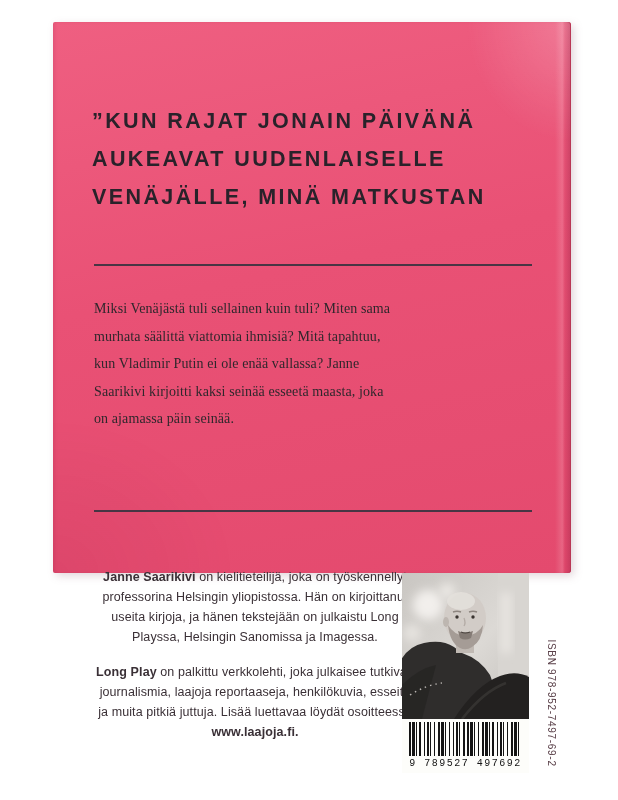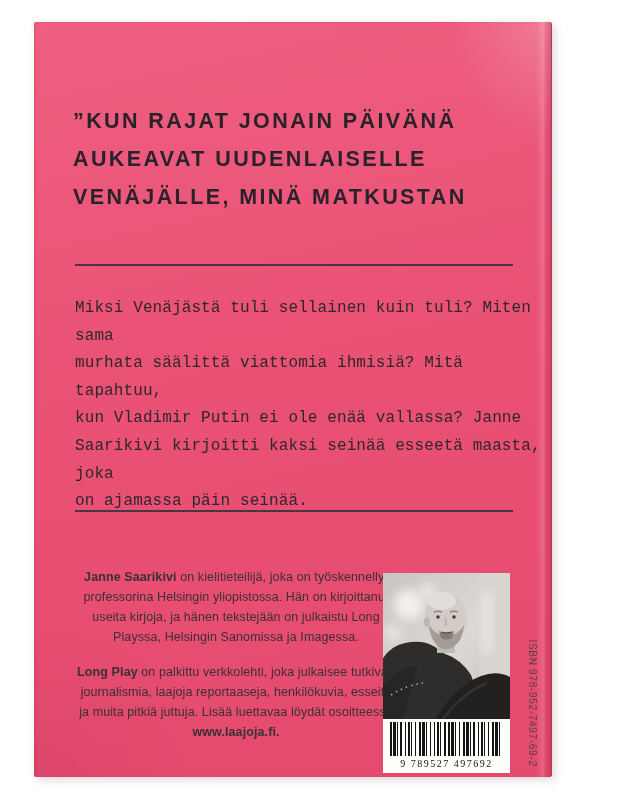--- a/index.html
+++ b/index.html
@@ -10,21 +10,21 @@
   }
   *{margin:0;padding:0;box-sizing:border-box;}
   html,body{width:618px;height:800px;}
   body{
     background:var(--paper);
     font-family:"Liberation Sans",sans-serif;
     position:relative;overflow:hidden;
   }
   .page{position:absolute;inset:0;background:var(--paper);}
   .book{
-    position:absolute;left:34px;top:22px;width:518px;height:755px;
+    position:absolute;left:53px;top:22px;width:518px;height:551px;
     background:linear-gradient(168deg,var(--pink-top) 0%,var(--pink) 45%,var(--pink-bottom) 100%);
     border-radius:2px 3px 3px 2px;
     box-shadow:3px 3px 9px rgba(150,110,125,.28), inset 2px 0 3px rgba(120,10,45,.10);
   }
   .book::before{ 
     content:"";position:absolute;inset:0;pointer-events:none;border-radius:inherit;
     background:
       radial-gradient(140px 160px at 100% 0%, rgba(255,255,255,.20), rgba(255,255,255,0) 75%),
       radial-gradient(260px 220px at 0% 100%, rgba(110,0,40,.07), rgba(110,0,40,0) 70%);
   }
@@ -40,22 +40,22 @@
     font-weight:bold;font-size:21.5px;line-height:38px;letter-spacing:2.4px;
     font-family:"Liberation Sans",sans-serif;
   }
   
   .rule{position:absolute;left:41px;width:438px;height:2px;background:#3a3340;opacity:.92;}
   .rule-top{top:242px;}
   .rule-bottom{top:488px;}
   
   .body-text{position:absolute;left:41px;top:273px;width:470px;color:var(--body-ink);}
   .bline{
-    font-family:Liberation Mono, monospace;
-    font-size:16px;line-height:27.6px;letter-spacing:.1px;
+    font-family:Liberation Serif, serif;
+    font-size:14px;line-height:27.6px;letter-spacing:.1px;
   }
   
   .bio{position:absolute;left:41px;top:545px;width:322px;color:var(--bio-ink);}
   .bio p{font-size:12.5px;line-height:20px;letter-spacing:.1px;text-align:center;}
   .bio p + p{margin-top:15px;}
   .bio b{font-weight:bold;}
   
   .photo{
     position:absolute;left:349px;top:551px;width:127px;height:146px;
     overflow:hidden;background:#cfccc8;
@@ -69,21 +69,21 @@
   .bars{
     height:34px;width:100%;
     background:repeating-linear-gradient(90deg,
       #141414 0 1.6px,#fdfdfa 1.6px 3.1px,
       #141414 3.1px 5.6px,#fdfdfa 5.6px 6.7px,
       #141414 6.7px 7.7px,#fdfdfa 7.7px 10.4px,
       #141414 10.4px 11.9px,#fdfdfa 11.9px 14.6px);
   }
   .digits{
     margin-top:2px;text-align:center;color:#161616;
-    font-family:Liberation Serif, serif;font-size:10px;letter-spacing:1.5px;
+    font-family:Liberation Mono, monospace;font-size:10px;letter-spacing:1.5px;
   }
   
   .isbn{
     position:absolute;left:438px;top:670px;width:118px;height:13px;
     transform:rotate(90deg);transform-origin:center;
     font-size:10px;letter-spacing:.7px;color:var(--isbn-ink);
     text-align:center;white-space:nowrap;
   }
 </style>
 </head>

